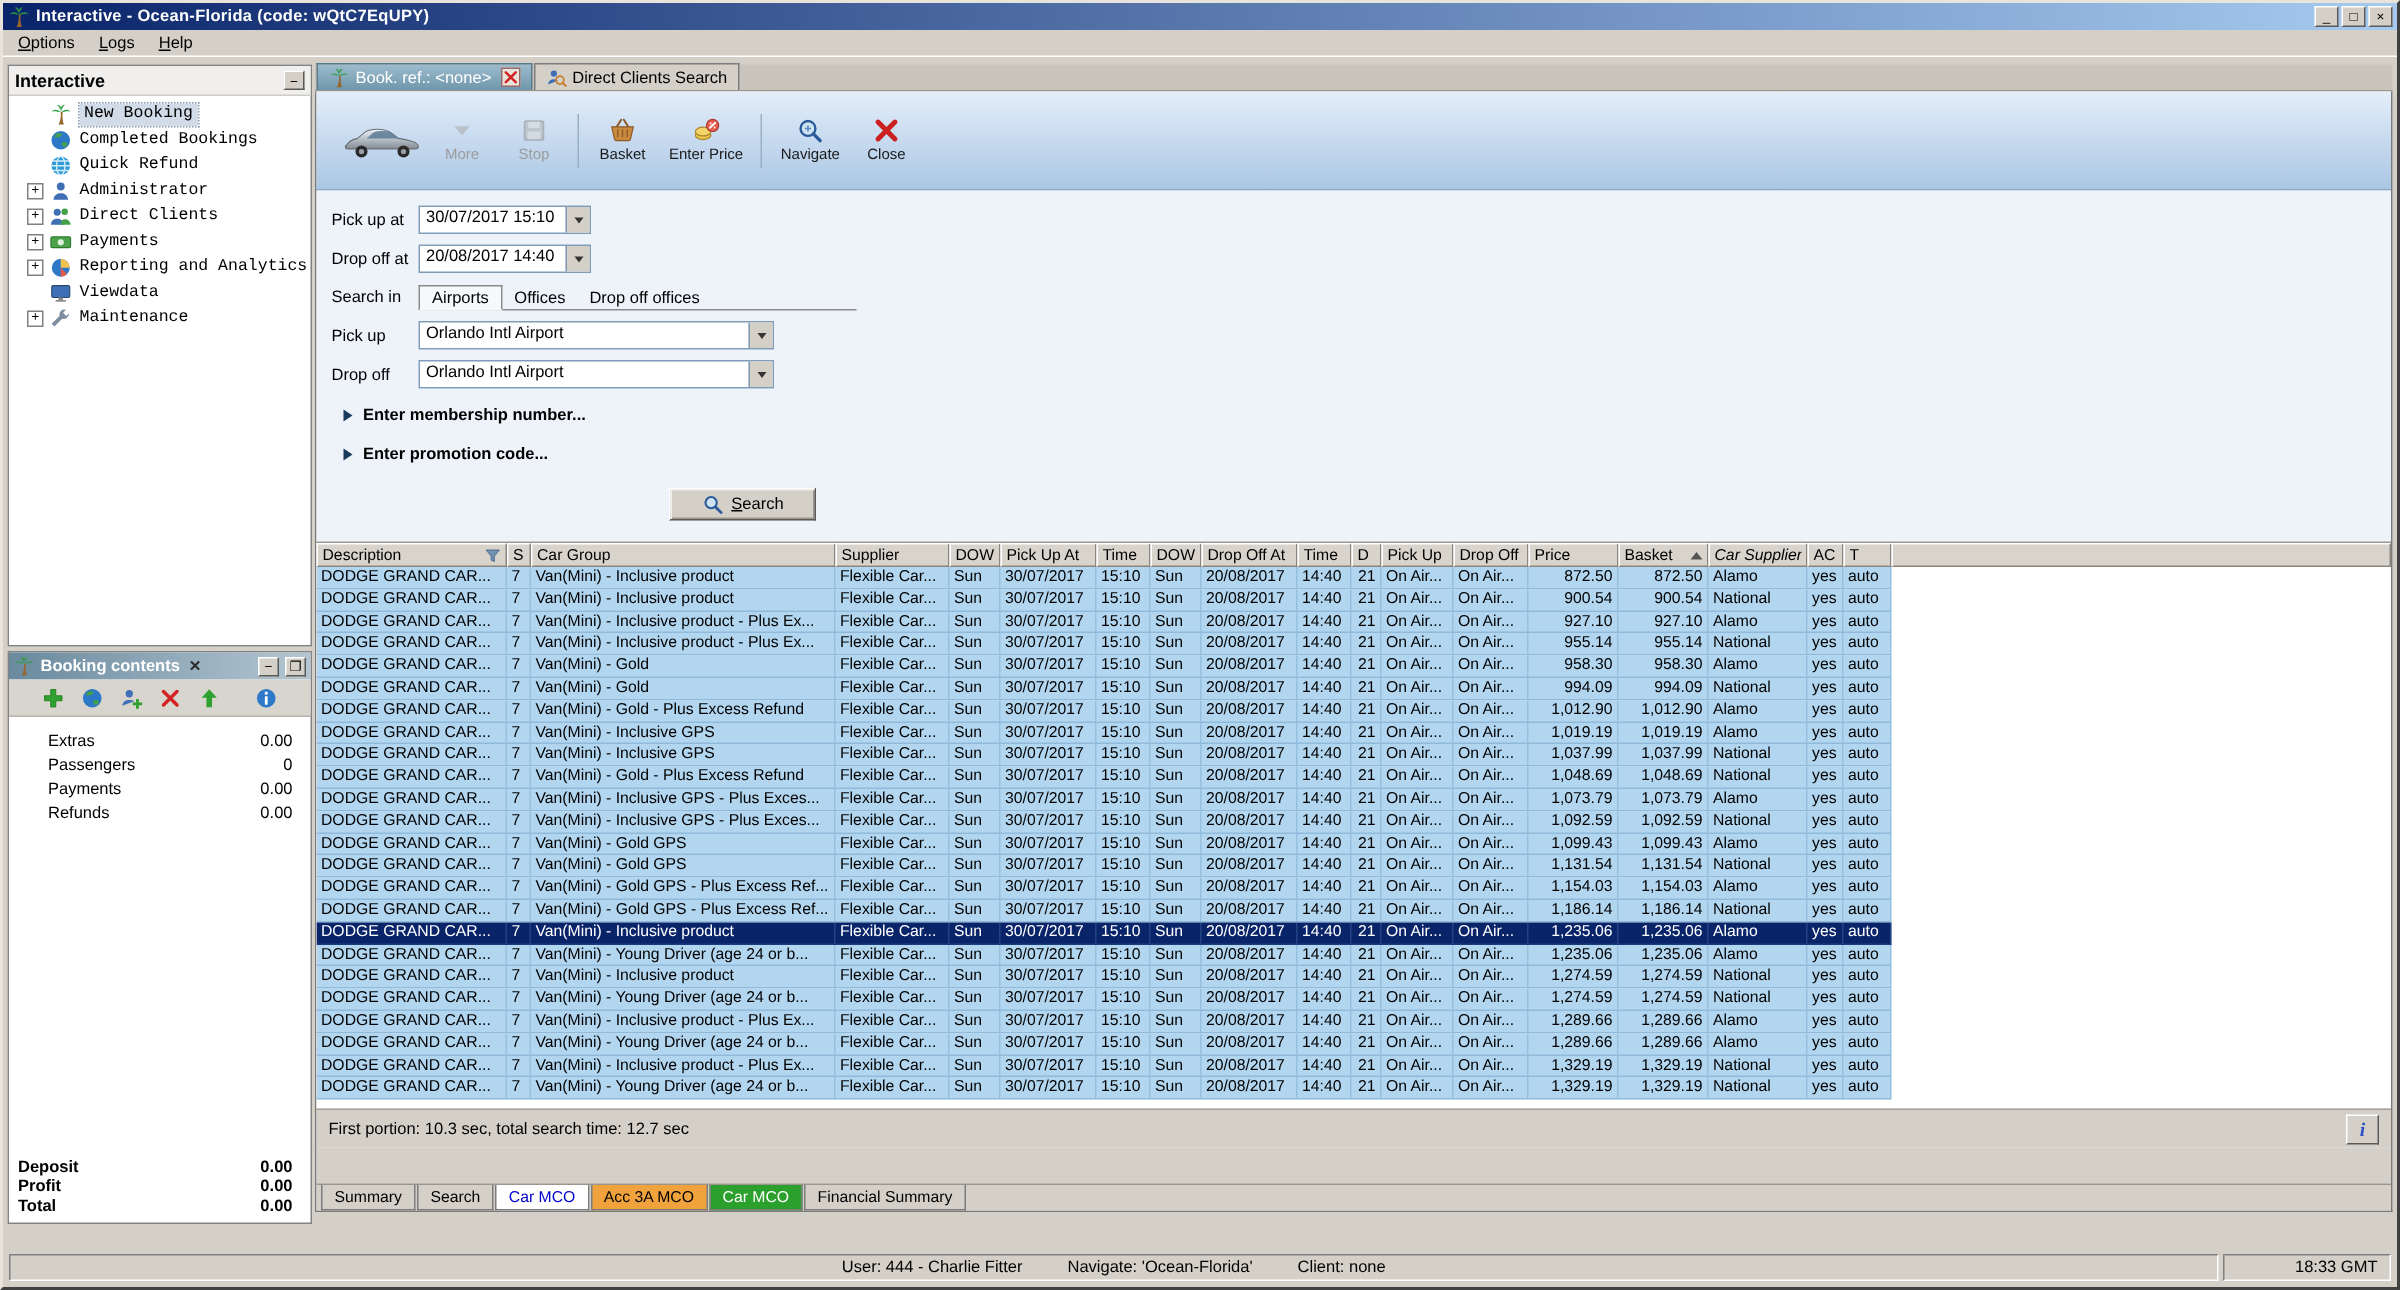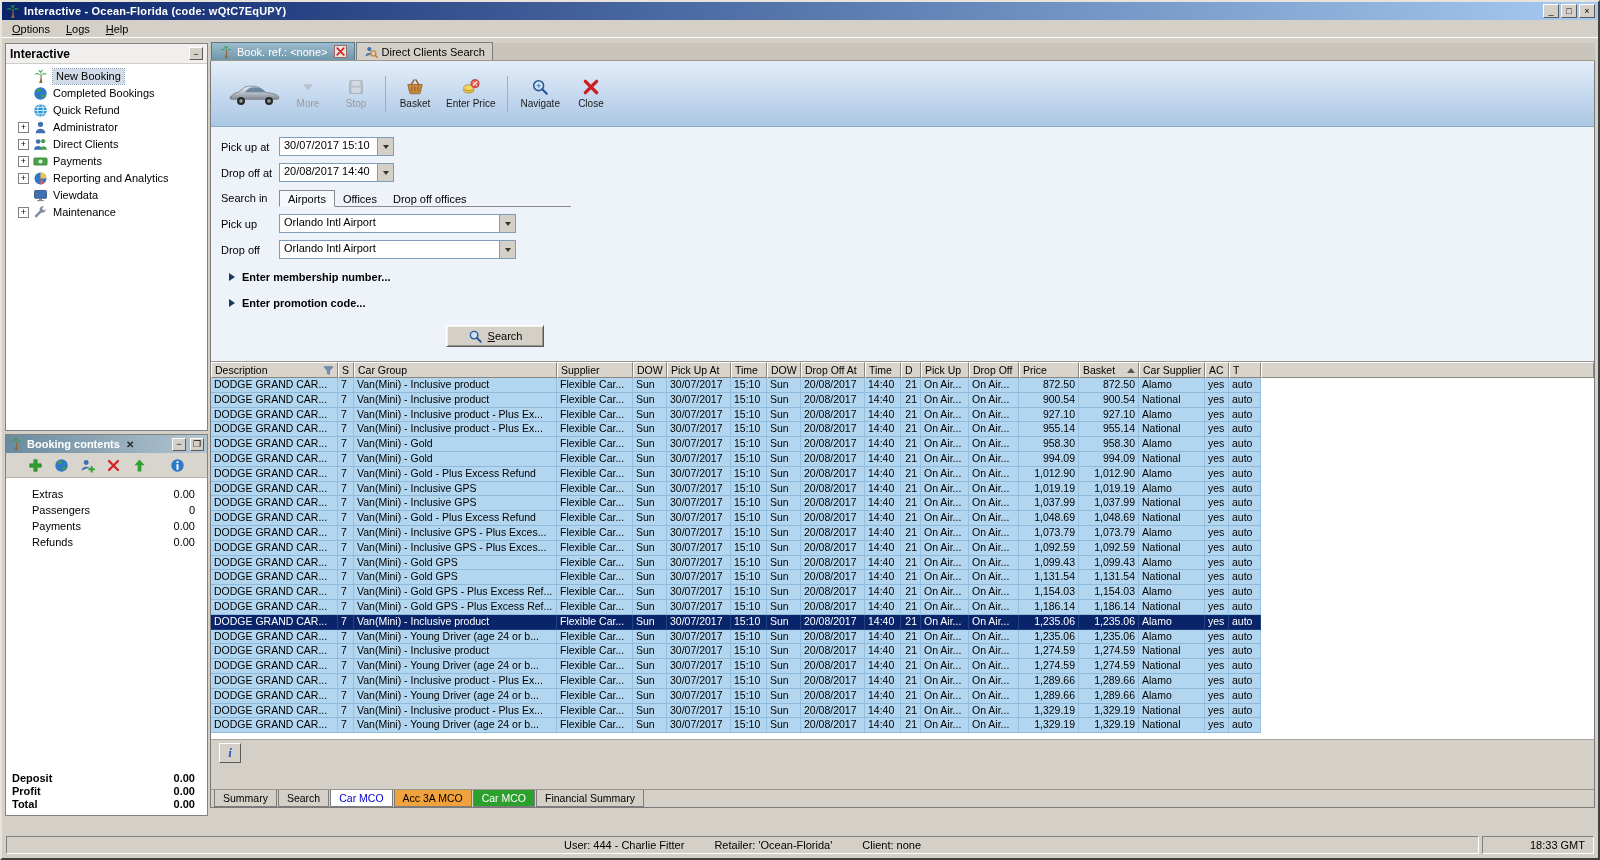--- a/index.html
+++ b/index.html
@@ -23,21 +23,21 @@
   
   #workspace { position:absolute; top:36px; left:0; right:0; bottom:24px; background:#d4d0c8; }
   .left-col { position:absolute; left:3px; top:5px; width:203px; bottom:4px; }
   .main-col { position:absolute; left:208px; top:5px; right:3px; bottom:26px; }
 
   
   .tree-panel { position:absolute; top:0; left:0; right:0; height:388px; background:#fff; border:1px solid #828282; display:flex; flex-direction:column; }
   .panel-header { height:20px; background:#f0efed; border-bottom:1px solid #cfcdc8; display:flex; align-items:center; padding:0 4px; font-weight:bold; font-size:12px; }
   .panel-header .sp { flex:1; }
   .mini-btn { width:14px; height:13px; background:#d4d0c8; border:1px solid; border-color:#fff #5a5a5a #5a5a5a #fff; font-size:9px; line-height:10px; text-align:center; }
-  .tree { flex:1; padding-top:4px; overflow:hidden; }
+  .tree { flex:1; padding-top:4px; overflow:hidden;font-family:Liberation Mono, monospace; }
   .tree-item { height:17px; display:flex; align-items:center; padding-left:12px; white-space:nowrap; }
   .tree-item.sel .t-label { background:#d2dce8; outline:1px dotted #8a9ab0; padding:0 3px; }
   .expbox { width:11px; height:11px; border:1px solid #808080; background:#fff; font-size:9px; line-height:9px; text-align:center; margin-right:4px; flex:none; }
   .expspacer { width:15px; flex:none; }
   .t-icon { width:15px; height:15px; margin-right:5px; flex:none; display:inline-flex; }
   .t-label { line-height:15px; }
 
   
   .booking-panel { position:absolute; top:391px; left:0; right:0; height:382px; background:#fff; border:1px solid #828282; display:flex; flex-direction:column; }
   .bc-caption { height:18px; background:linear-gradient(to right,#6a8a9e,#b4c6d2); color:#fff; font-weight:bold;
@@ -578,21 +578,21 @@
               <div class="gh" style="width: 50px;">
                 <span class="gh-label">Drop Off</span>
               </div>
               <div class="gh" style="width: 60px;">
                 <span class="gh-label">Price</span>
               </div>
               <div class="gh" style="width: 60px;">
                 <span class="gh-label">Basket</span>
                 <span class="sort-arrow"></span>
               </div>
-              <div class="gh" style="width: 66px;">
+              <div class="gh" style="width: 66px; font-style: italic;">
                 <span class="gh-label">Car Supplier</span>
               </div>
               <div class="gh" style="width: 24px;">
                 <span class="gh-label">AC</span>
               </div>
               <div class="gh" style="width: 32px;">
                 <span class="gh-label">T</span>
               </div>
               <div class="gh gh-filler"></div>
             </div>
@@ -1074,40 +1074,41 @@
                 <div class="gc" style="width: 60px; text-align: right;">1,329.19</div>
                 <div class="gc" style="width: 60px; text-align: right;">1,329.19</div>
                 <div class="gc" style="width: 66px;">National</div>
                 <div class="gc" style="width: 24px;">yes</div>
                 <div class="gc" style="width: 32px;">auto</div>
               </div>
             </div>
         </div>
 
         <div class="status-line">
+          <span class="st-text">First portion: 10.3 sec, total search time: 12.7 sec</span>
           <button class="info-btn">i</button>
         </div>
 
         <div class="flex-fill"></div>
 
         <div class="bottom-tabs" id="bottomTabs">
             <span class="btab" style="background: rgb(212, 208, 200); color: rgb(0, 0, 0);">Summary</span>
             <span class="btab" style="background: rgb(212, 208, 200); color: rgb(0, 0, 0);">Search</span>
             <span class="btab" style="background: rgb(255, 255, 255); color: rgb(0, 0, 204);">Car MCO</span>
             <span class="btab" style="background: rgb(240, 162, 60); color: rgb(0, 0, 0);">Acc 3A MCO</span>
             <span class="btab" style="background: rgb(44, 160, 44); color: rgb(255, 255, 255);">Car MCO</span>
             <span class="btab" style="background: rgb(212, 208, 200); color: rgb(0, 0, 0);">Financial Summary</span>
           </div>
       </div>
     </div>
   </div>
 
   <div class="statusbar">
     <div class="sunken sb-main">
       <span>User: 444 - Charlie Fitter</span>
-      <span>Retailer: 'Ocean-Florida'</span>
+      <span>Navigate: 'Ocean-Florida'</span>
       <span>Client: none</span>
     </div>
     <div class="sunken sb-time">
       <span>18:33 GMT</span>
     </div>
   </div>
 </div>
 
 </body></html>

